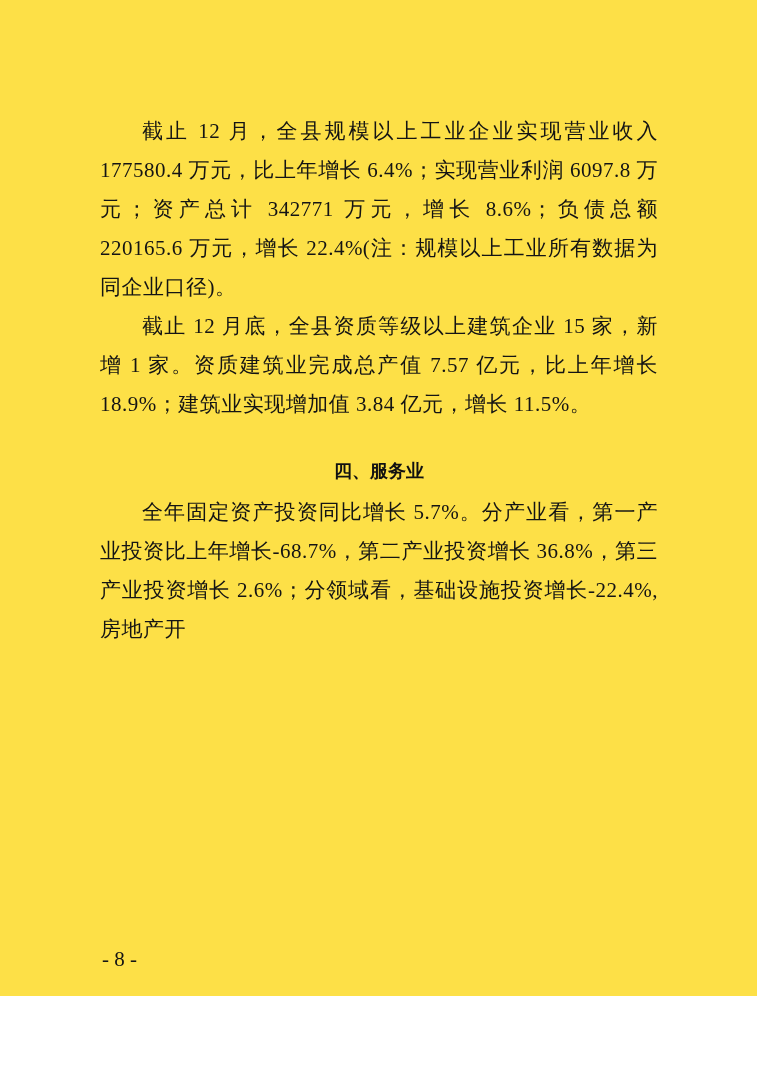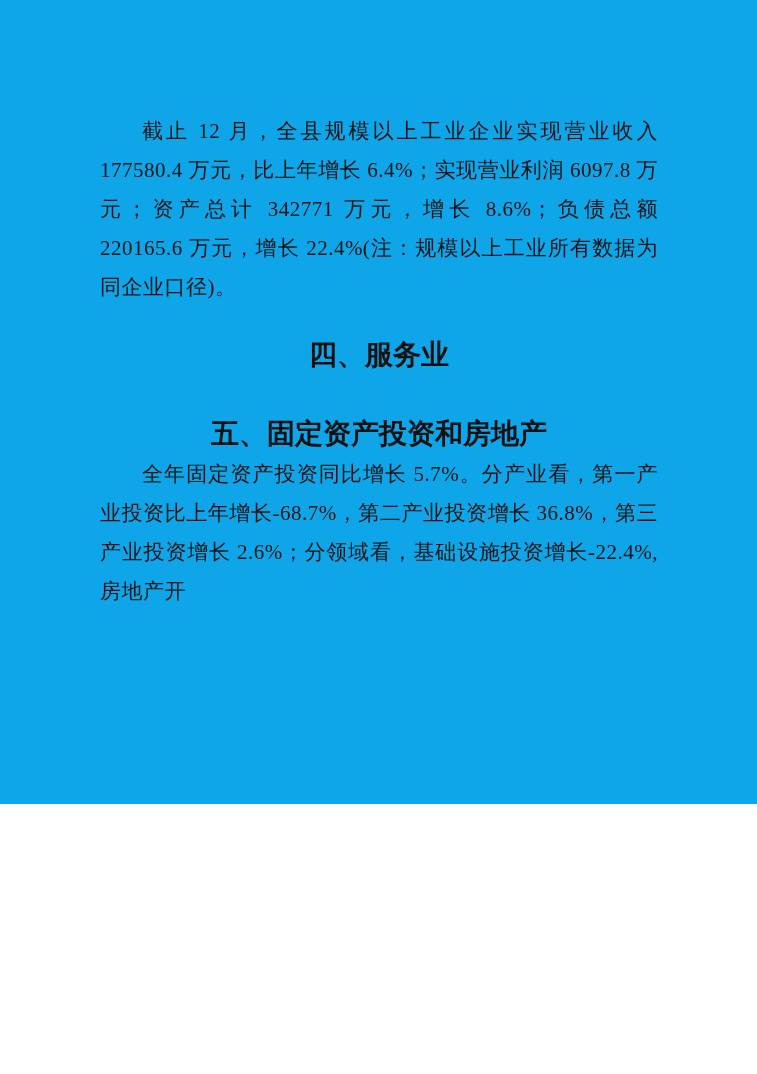--- a/index.html
+++ b/index.html
@@ -3,22 +3,22 @@
 <meta charset="utf-8">
 <style>
   html, body {
     margin: 0;
     padding: 0;
     background: #ffffff;
   }
   .page {
     position: relative;
     width: 757px;
-    height: 804px;
-    background: #0ea5e9;
+    height: 996px;
+    background: #fde047;
     color: #141414;
     font-family: "Liberation Serif", "DejaVu Serif", serif;
     overflow: hidden;
     text-decoration: underline;
   }
   .content {
     position: absolute;
     top: 112px;
     left: 100px;
     width: 558px;
@@ -28,21 +28,21 @@
     font-size: 21px;
     line-height: 39px;
     text-indent: 2em;
     text-align: justify;
     letter-spacing: 0.5px;
   }
   .heading {
     margin: 28px 0 2px 0;
     font-family: "Liberation Sans", "DejaVu Sans", sans-serif;
     font-weight: bold;
-    font-size: 28px;
+    font-size: 18px;
     line-height: 39px;
     text-align: center;
     color: #111111;
   }
   .heading.second {
     margin-top: 40px;
   }
   .page-number {
     position: absolute;
     left: 102px;
@@ -51,18 +51,18 @@
     line-height: 39px;
     color: #141414;
   }
 </style>
 </head>
 <body>
 
 <div class="page">
   <div class="content">
     <p class="para">截止 12 月，全县规模以上工业企业实现营业收入 177580.4 万元，比上年增长 6.4%；实现营业利润 6097.8 万元；资产总计 342771 万元，增长 8.6%；负债总额 220165.6 万元，增长 22.4%(注：规模以上工业所有数据为同企业口径)。</p>
+    <p class="para">截止 12 月底，全县资质等级以上建筑企业 15 家，新增 1 家。资质建筑业完成总产值 7.57 亿元，比上年增长 18.9%；建筑业实现增加值 3.84 亿元，增长 11.5%。</p>
     <h2 class="heading">四、服务业</h2>
-    <h2 class="heading second">五、固定资产投资和房地产</h2>
     <p class="para">全年固定资产投资同比增长 5.7%。分产业看，第一产业投资比上年增长-68.7%，第二产业投资增长 36.8%，第三产业投资增长 2.6%；分领域看，基础设施投资增长-22.4%,房地产开</p>
   </div>
   <div class="page-number">- 8 -</div>
 </div>
 
 </body></html>

